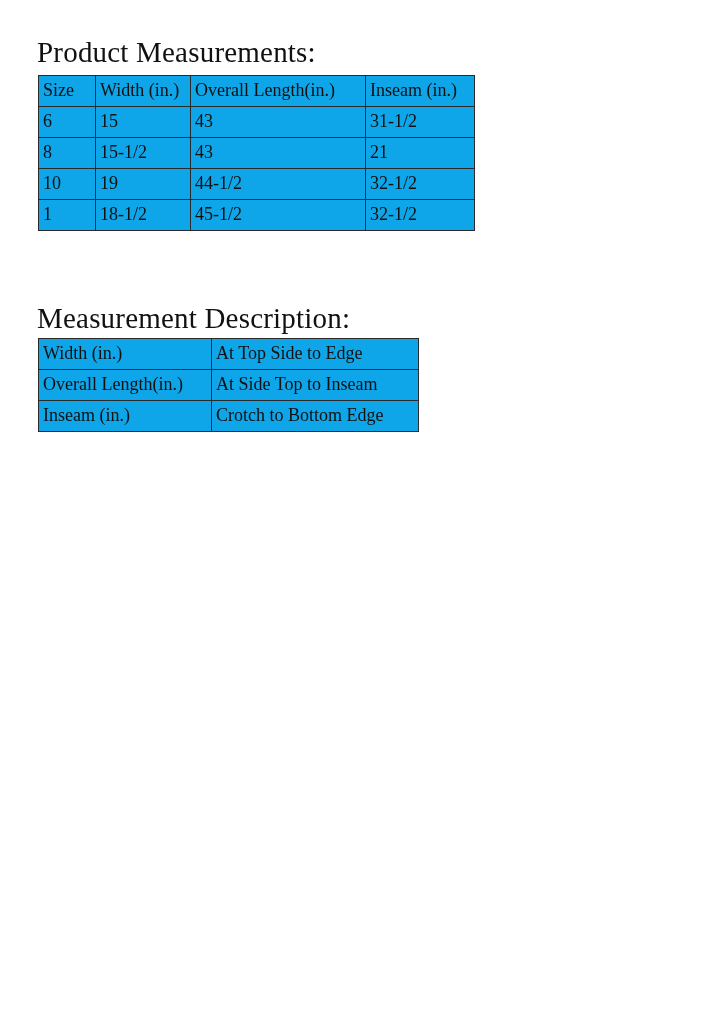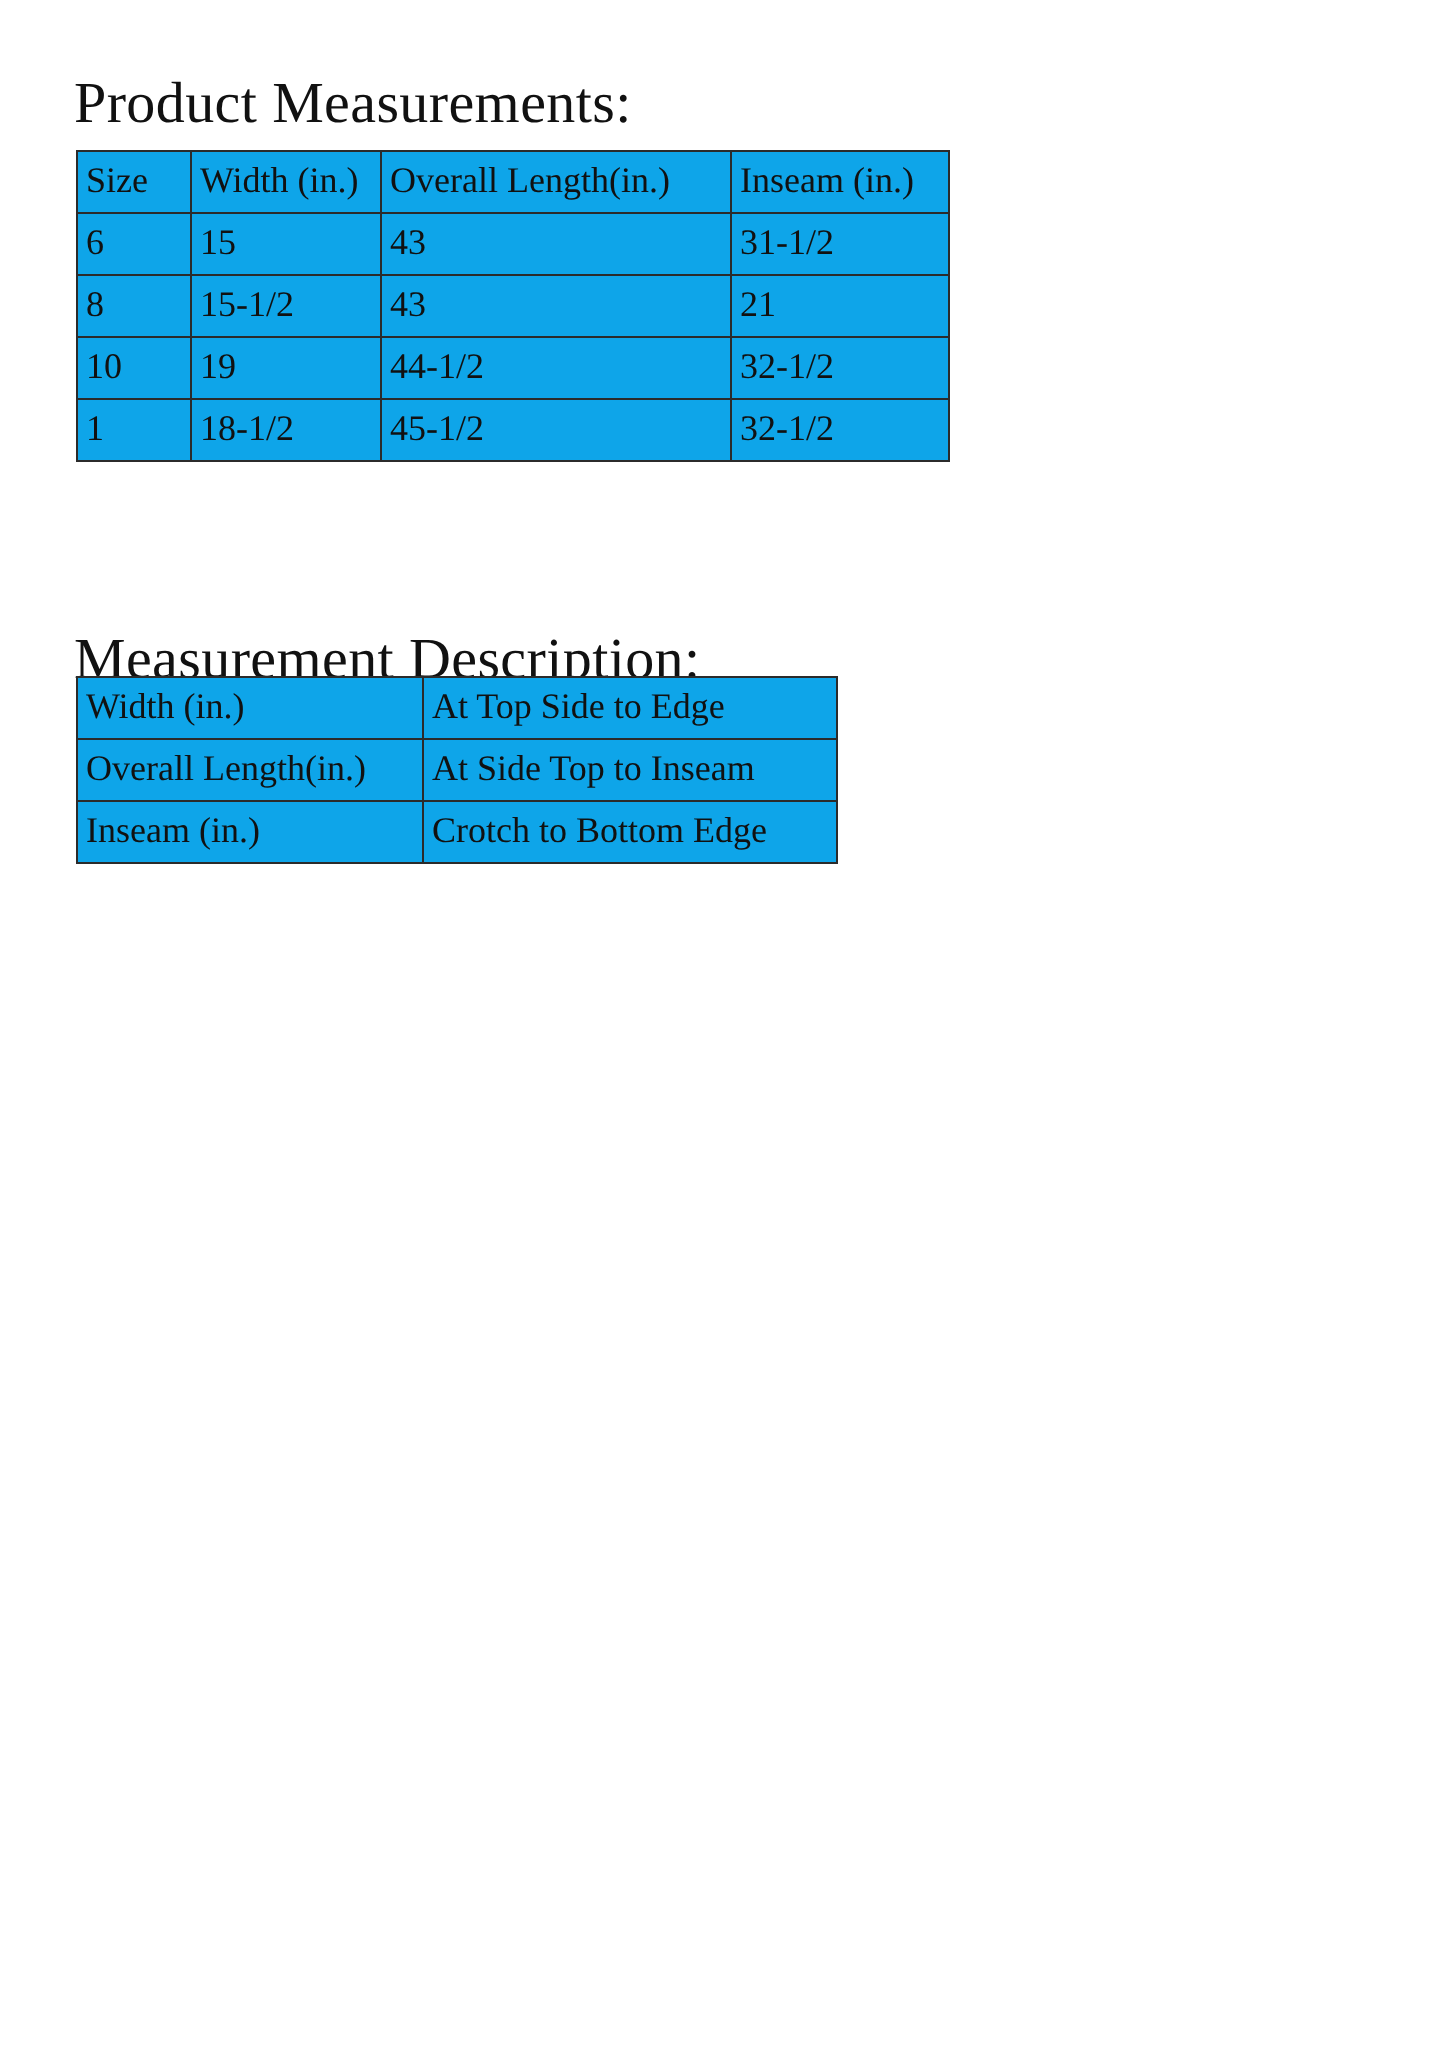--- a/index.html
+++ b/index.html
@@ -33,21 +33,20 @@
   }
   #product-title {
     position: absolute;
     left: 37px;
     top: 36px;
   }
   #desc-title {
     position: absolute;
     left: 37px;
     top: 302px;
-    margin-top: 12px;
   }
   table {
     border-collapse: collapse;
     font-family: "Liberation Serif", "DejaVu Serif", serif;
     font-size: 18px;
     color: #111;
     background: #0ea5e9;
   }
   table td, table th {
     border: 1.5px solid #2b2b2b;

